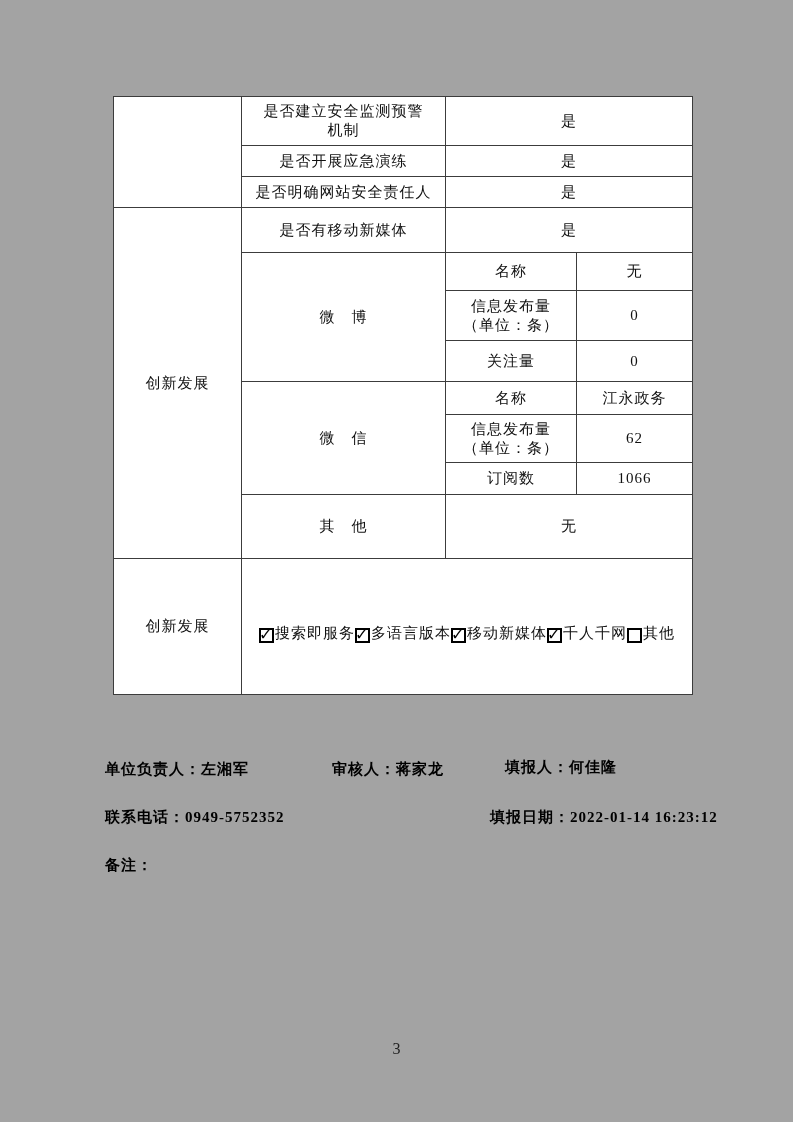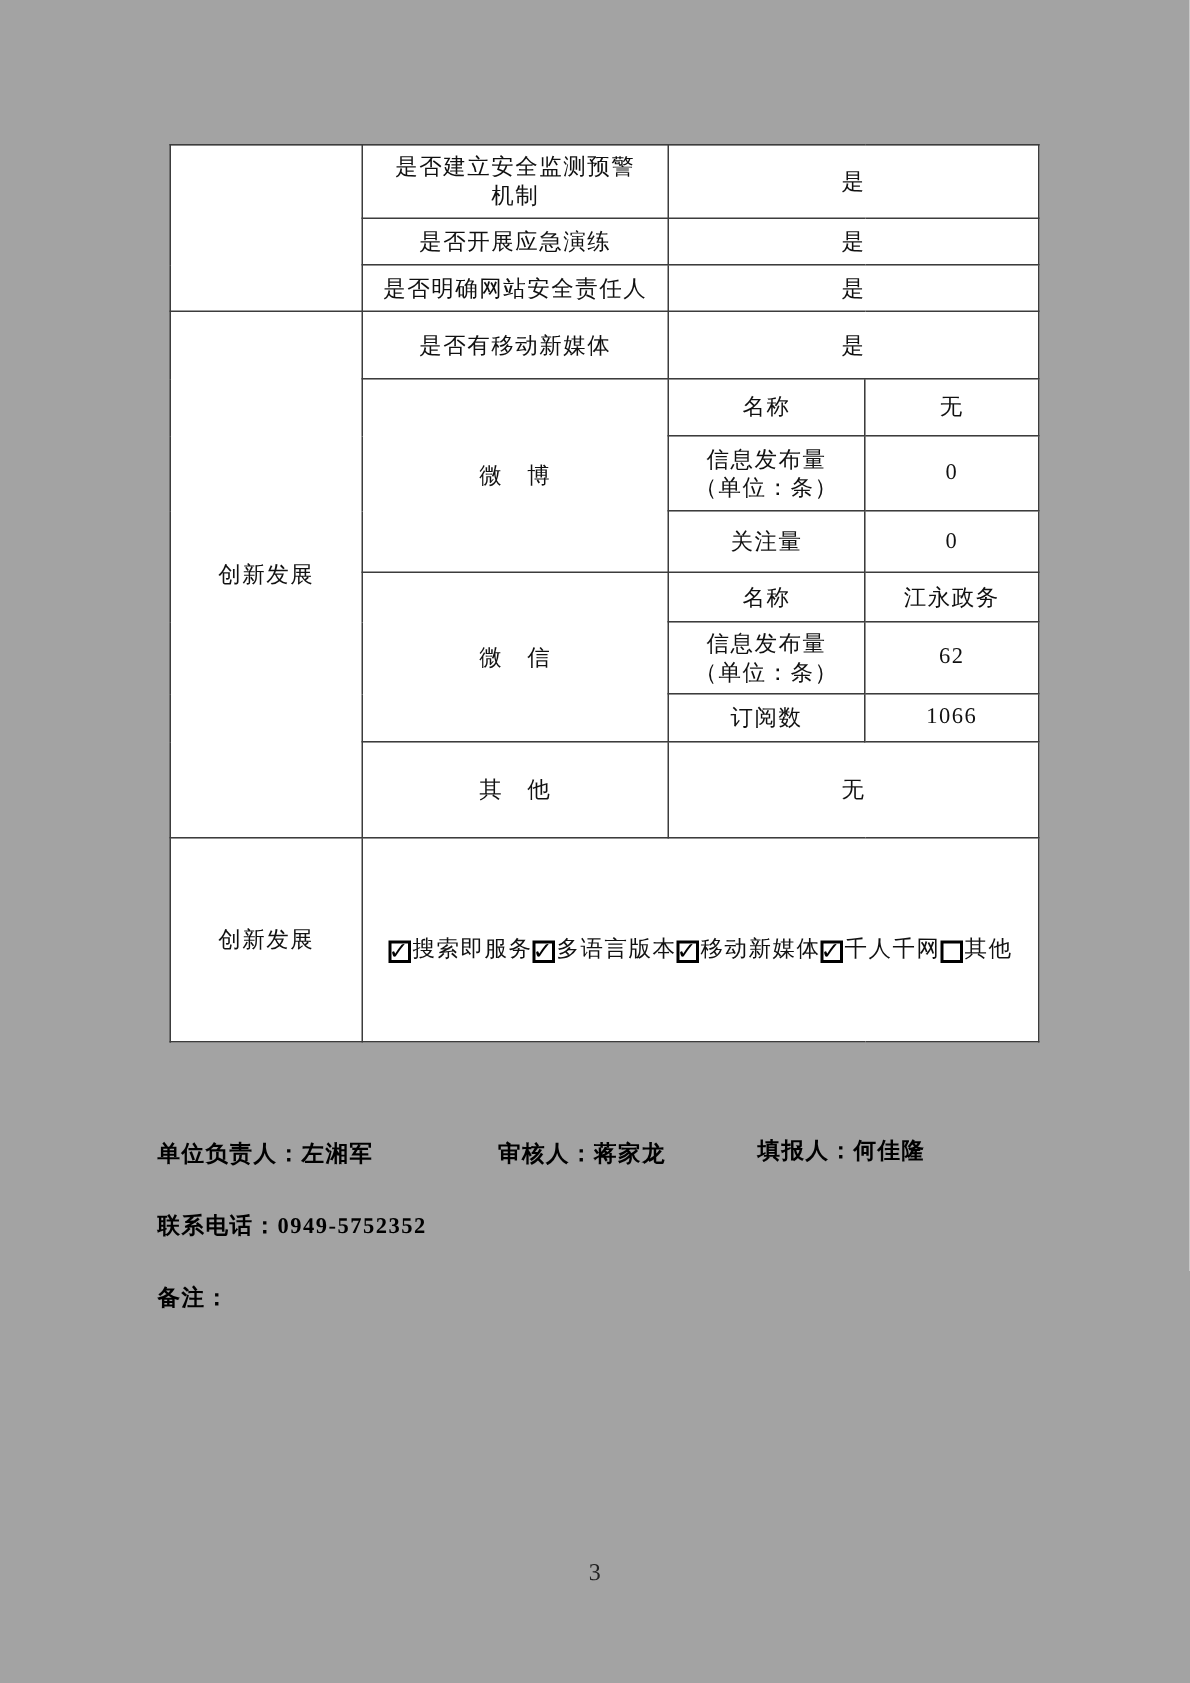--- a/index.html
+++ b/index.html
@@ -149,17 +149,18 @@
       </td>
     </tr>
   </tbody>
     </table>
 
   <span class="footer-item" style="left:105px;top:760px;">单位负责人：左湘军</span>
   <span class="footer-item" style="left:332px;top:760px;">审核人：蒋家龙</span>
   <span class="footer-item" style="left:505px;top:758px;">填报人：何佳隆</span>
 
   <span class="footer-item" style="left:105px;top:808px;">联系电话：0949-5752352</span>
+  <span class="footer-item" style="left:490px;top:808px;">填报日期：2022-01-14 16:23:12</span>
 
   <span class="footer-item" style="left:105px;top:856px;">备注：</span>
 
   <div class="page-number">3</div>
 </div>
 
 </body></html>

